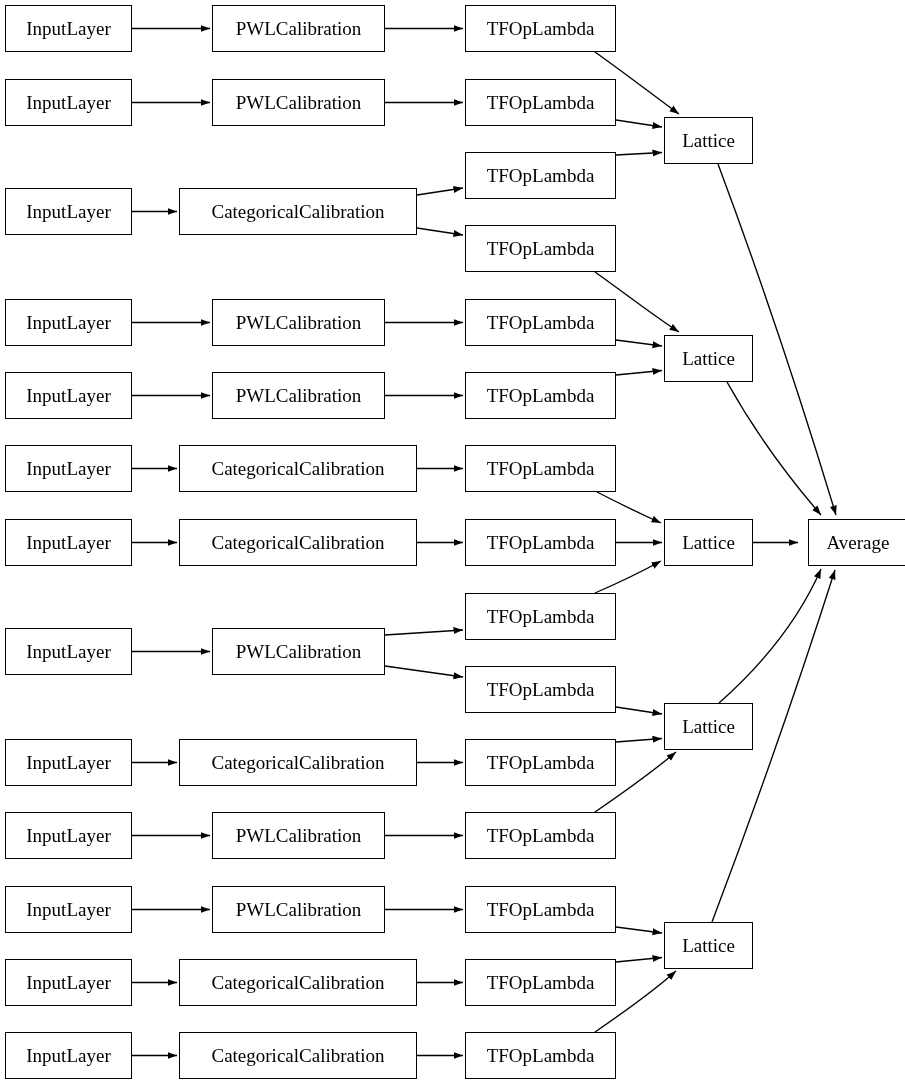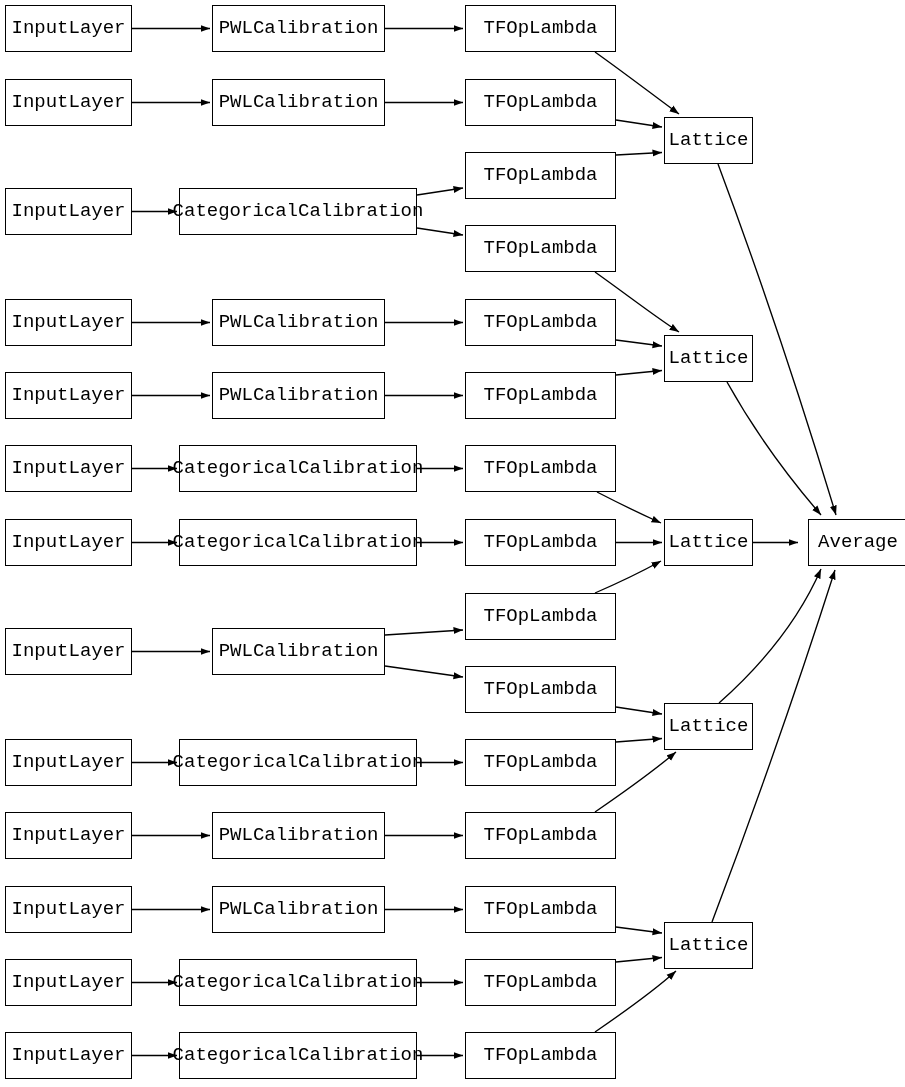--- a/index.html
+++ b/index.html
@@ -1,21 +1,21 @@
 <!DOCTYPE html>
 <html style="--bg: #ffffff; --nodefill: #ffffff; --stroke: #000000; --edge: #000000; --text: #000000;"><head>
 <meta charset="utf-8">
 <style>
   html, body { margin: 0; padding: 0; background: #ffffff; }
   .canvas {
     position: relative;
     width: 905px;
     height: 1087px;
     background: var(--bg, #ffffff);
-    font-family: Liberation Mono, monospace;
+    font-family: Liberation Serif, serif;
     overflow: hidden;
     border-radius: 15px;
   }
   .edge-layer {
     position: absolute;
     left: 0; top: 0;
     width: 905px; height: 1087px;
   }
   .edge {
     fill: none;

